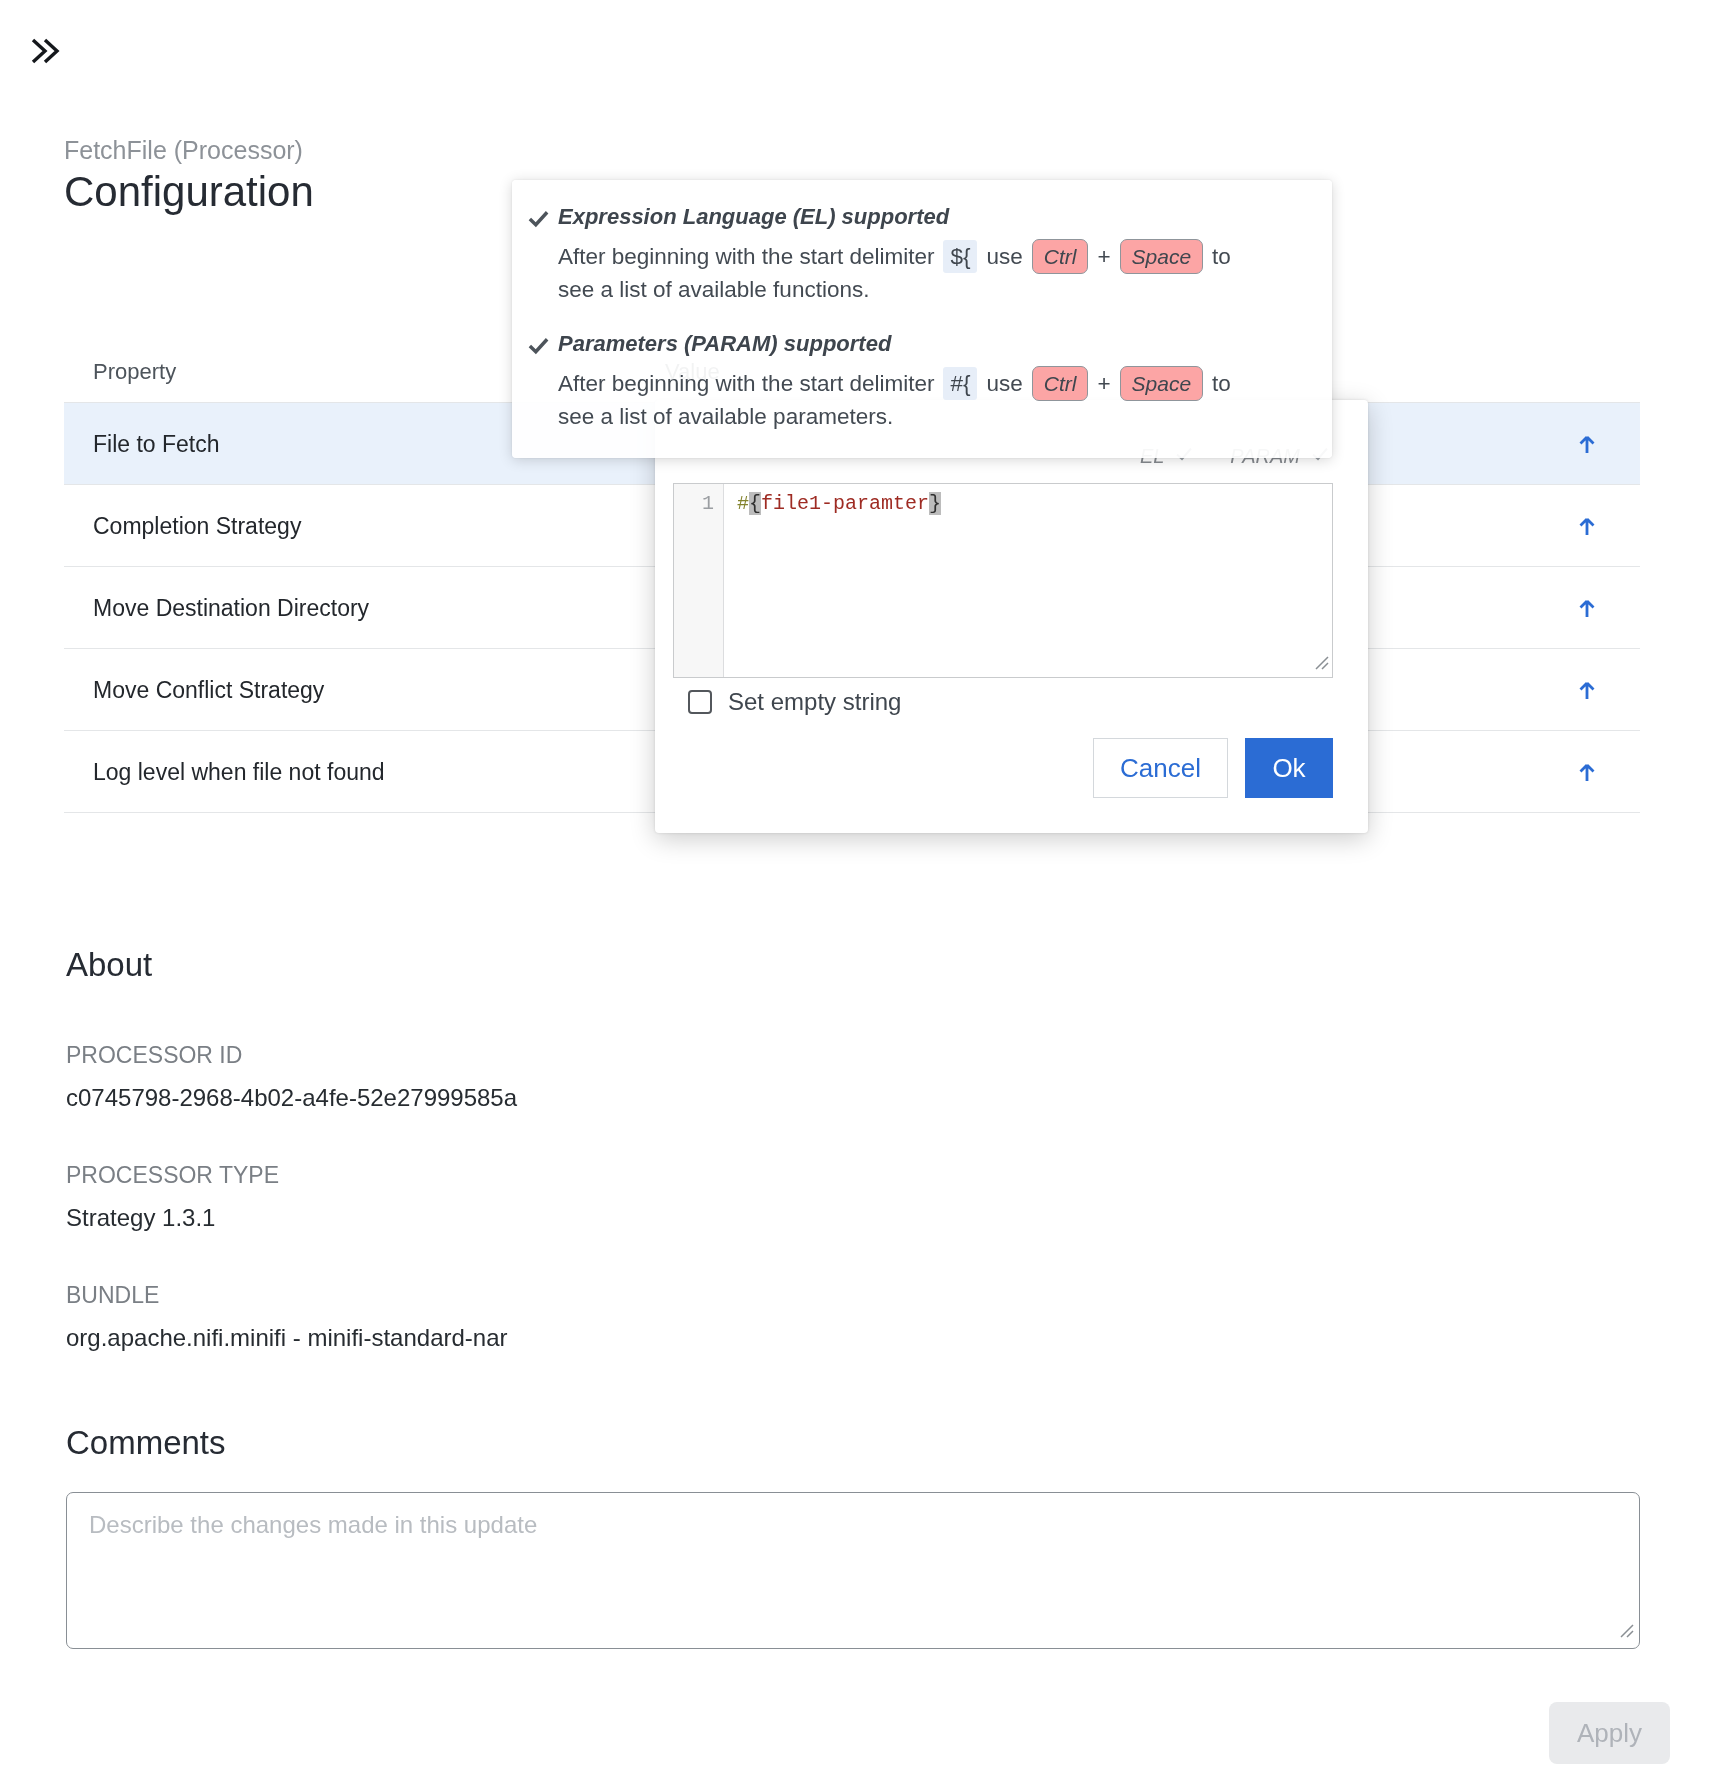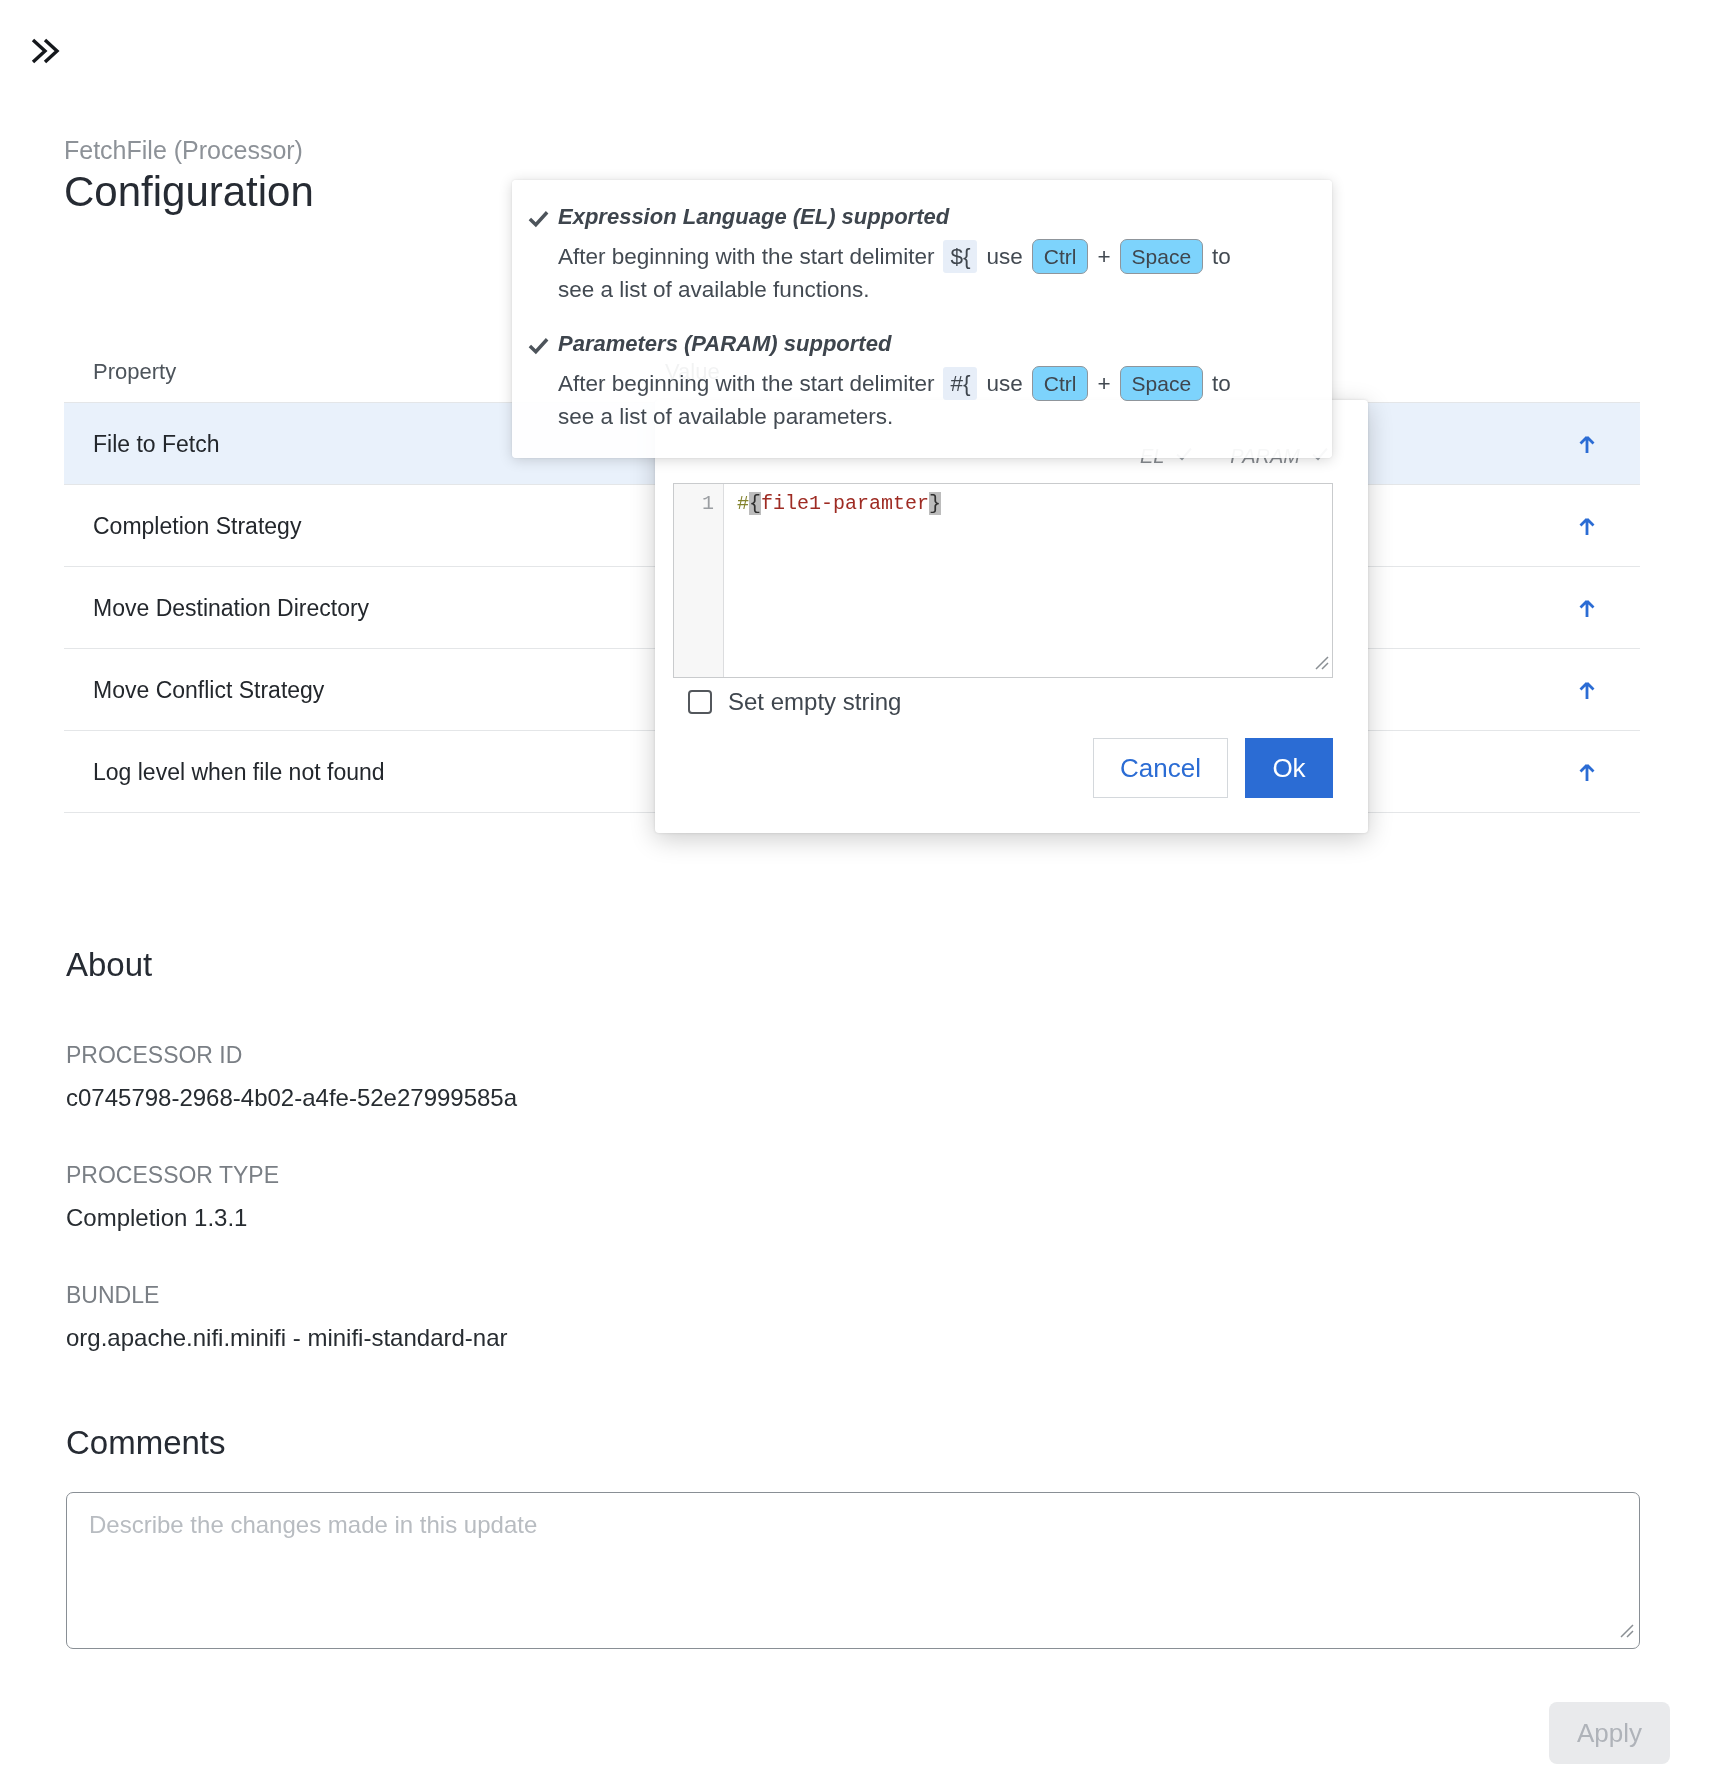--- a/index.html
+++ b/index.html
@@ -31,22 +31,22 @@
     background:rgba(255,255,255,0.93); border-radius:4px;
     box-shadow:0 2px 14px rgba(0,0,0,0.16), 0 0 2px rgba(0,0,0,0.1);
     padding:24px 28px 26px 15px; }
   .tt-item { display:grid; grid-template-columns:31px 1fr; margin-bottom:26px; }
   .tt-item:last-child { margin-bottom:0; }
   .tt-check { padding-top:3px; }
   .tt-title { font-size:22px; font-weight:bold; color:#3e454d; margin-bottom:9px;font-style:italic; }
   .tt-line { font-size:22.5px; color:#434a52; line-height:31px; white-space:nowrap;
     display:flex; align-items:center; gap:9px; }
   .chip { background:#e7eef8; color:#3f464e; padding:1px 7px; border-radius:3px; }
-  .kbd { background:#7dd3fc; color:#3f464e; border:1.5px solid #8f959b;
-    border-radius:7px; padding:1px 11px; font-size:21px; }
+  .kbd { background:#fca5a5; color:#3f464e; border:1.5px solid #8f959b;
+    border-radius:7px; padding:1px 11px; font-size:21px;font-style:italic; }
 
   
   #editor-popup { left:655px; top:400px; width:713px; height:433px; z-index:30;
     background:#ffffff; border-radius:4px;
     box-shadow:0 6px 26px rgba(0,0,0,0.2), 0 0 3px rgba(0,0,0,0.12); }
   .elparam { position:absolute; top:44px; right:38px; display:flex; gap:36px;
     align-items:center; font-style:italic; font-size:20px; color:#85898e; }
   .elparam .pair { display:flex; align-items:center; gap:10px; }
   #code-editor { position:absolute; left:18px; top:83px; width:660px; height:195px;
     border:1px solid #c9cbcd; display:flex; background:#fff; }
@@ -235,21 +235,21 @@
 </div>
 
 <div class="abs" id="about">
   <h2>About</h2>
   <div class="field">
     <div class="lbl">PROCESSOR ID</div>
     <div class="valtext">c0745798-2968-4b02-a4fe-52e27999585a</div>
   </div>
   <div class="field">
     <div class="lbl">PROCESSOR TYPE</div>
-    <div class="valtext">Completion 1.3.1</div>
+    <div class="valtext">Strategy 1.3.1</div>
   </div>
   <div class="field">
     <div class="lbl">BUNDLE</div>
     <div class="valtext">org.apache.nifi.minifi - minifi-standard-nar</div>
   </div>
 </div>
 
 <div class="abs" id="comments-h">Comments</div>
 <div class="abs" id="comments-wrap">
   <textarea id="comments-input" placeholder="Describe the changes made in this update" style=""></textarea>

